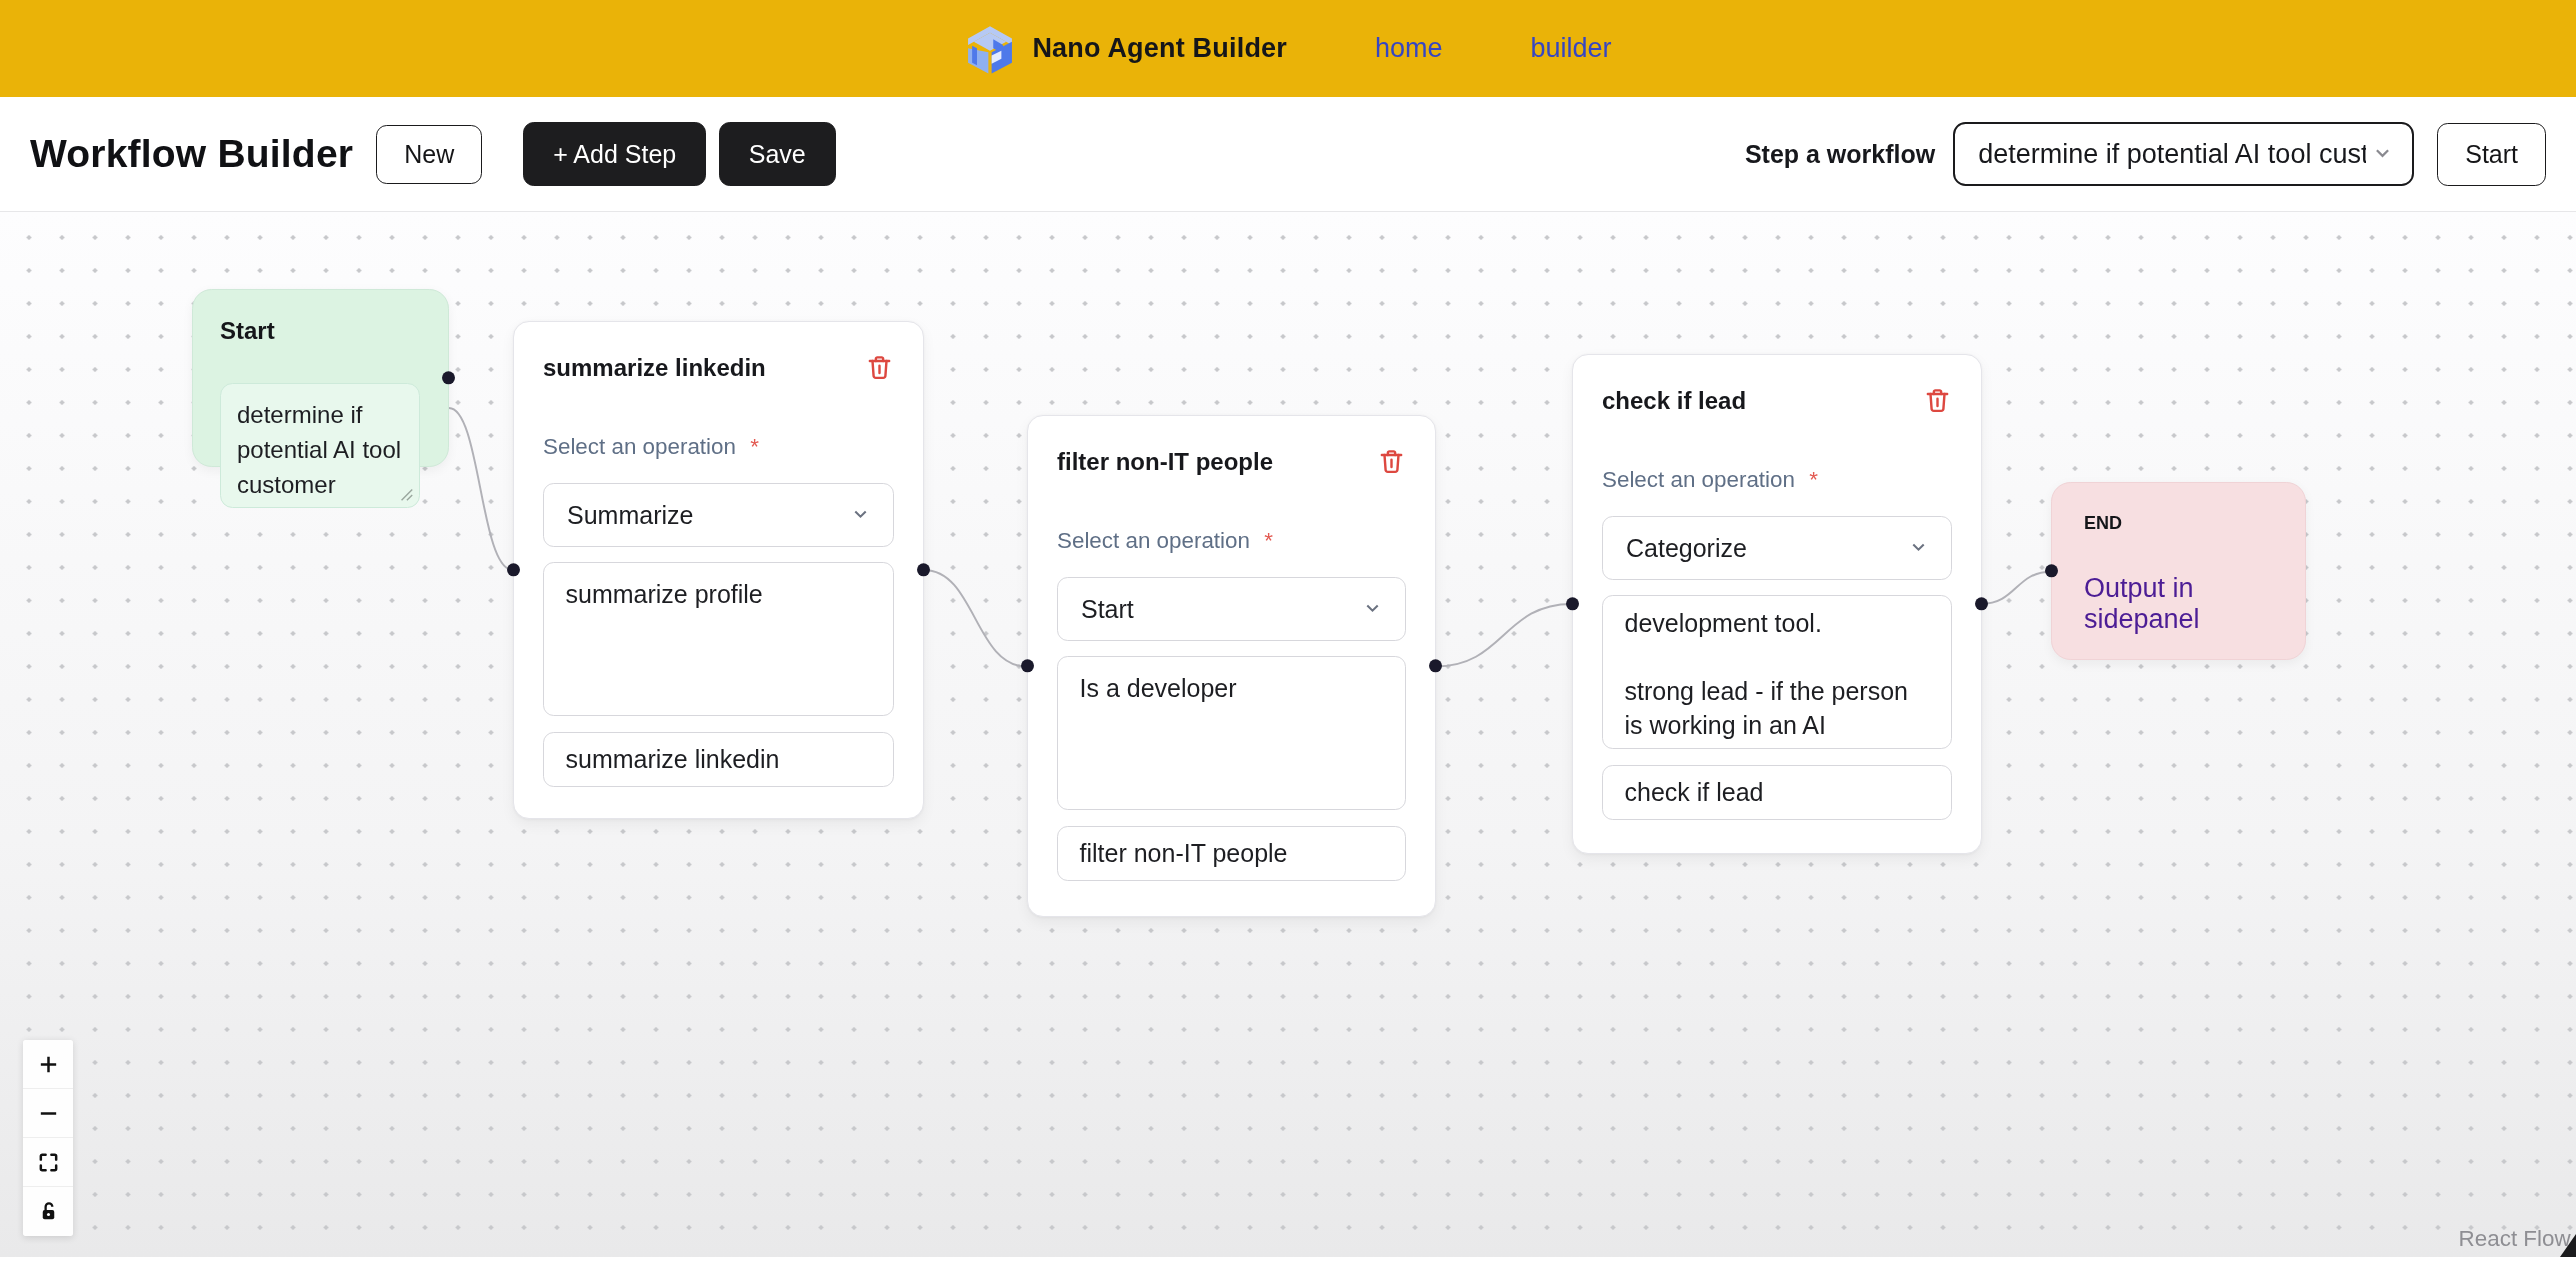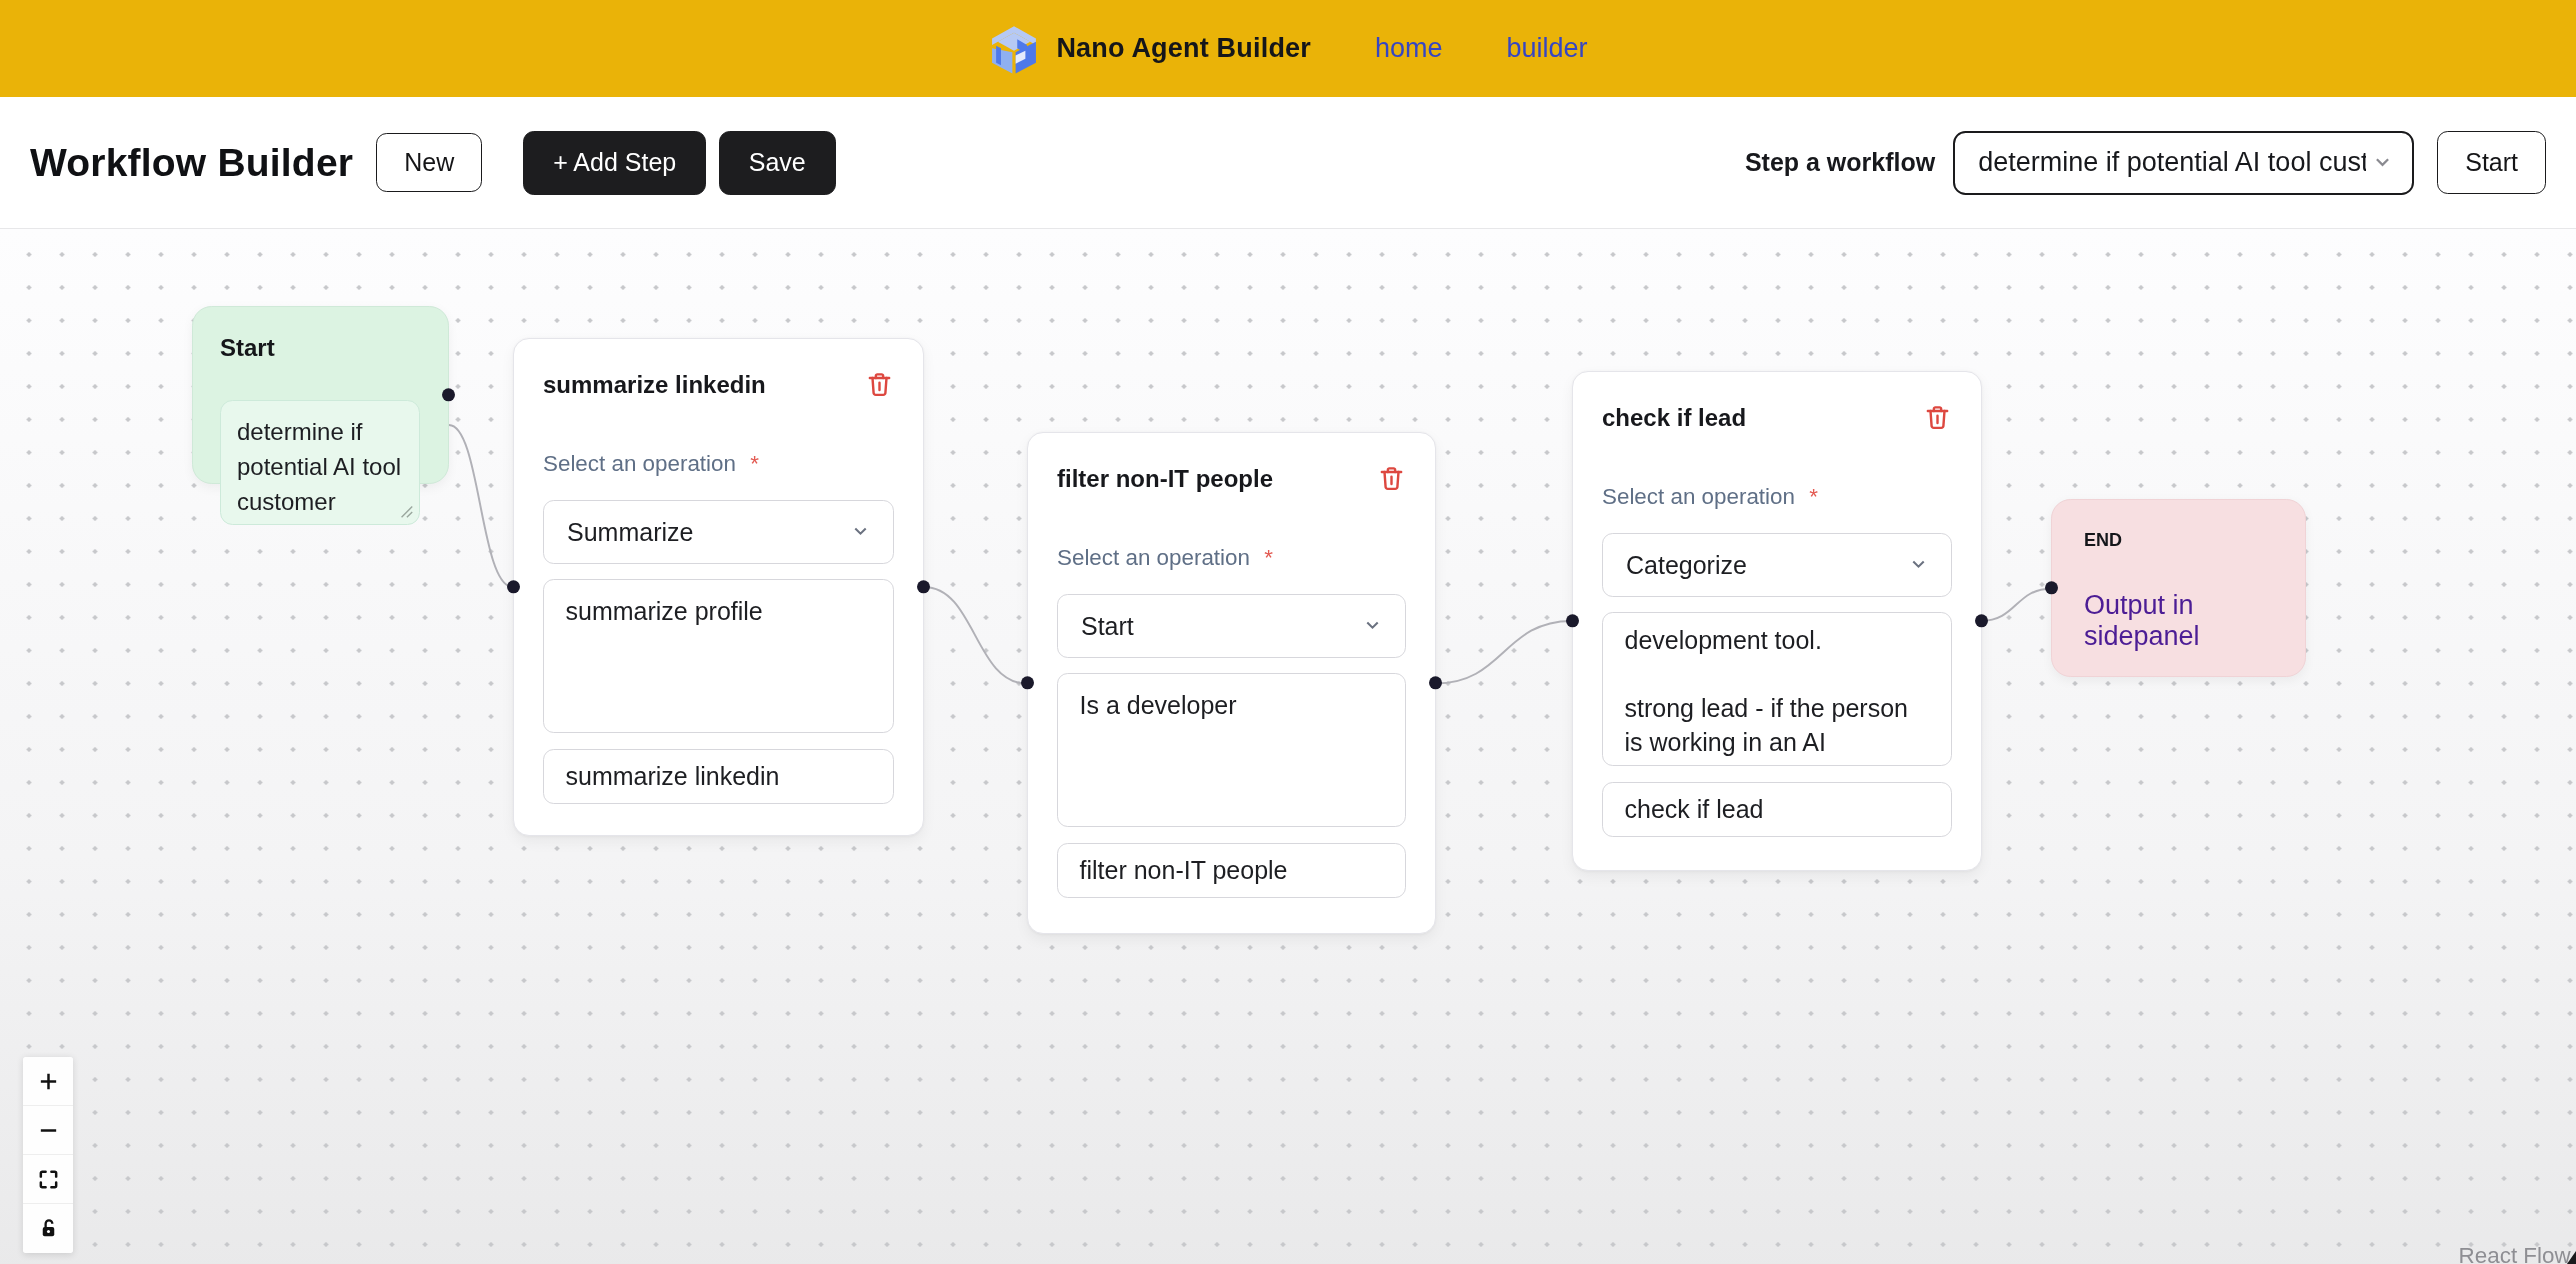--- a/index.html
+++ b/index.html
@@ -4,24 +4,24 @@
 <style>
   * { margin:0; padding:0; box-sizing:border-box; }
   html,body { width:2576px; height:1265px; overflow:hidden;
     font-family:"Liberation Sans", sans-serif; background:#fff; color:#17181c; }
 
   
   .nav { height:97px; background:#eab308; display:flex; align-items:center; justify-content:center; gap:0; }
   .nav-inner { display:flex; align-items:center; }
   .logo { width:52px; height:52px; margin-right:16px; }
   .brand { font-size:27px; font-weight:700; color:#15161a; letter-spacing:0.2px; }
-  .nav-link { font-size:27px; color:#3646c3; margin-left:64px; text-decoration:none; cursor:pointer;text-align:right; }
-
-  
-  .toolbar { height:132px; background:#fff; border-bottom:0.9px solid #e7e7e9;
+  .nav-link { font-size:27px; color:#3646c3; margin-left:88px; text-decoration:none; cursor:pointer;text-align:right; }
+
+  
+  .toolbar { height:115px; background:#fff; border-bottom:0.9px solid #e7e7e9;
     display:flex; align-items:center; padding:0 30px; }
   .page-title { font-size:39px; font-weight:700; color:#101114; letter-spacing:0.2px; }
   .btn { display:inline-flex; align-items:center; justify-content:center; border-radius:10.7px;
     font-size:25px; cursor:pointer; user-select:none; }
   .btn-outline { background:#fff; border:1.8px solid #1a1a1c; color:#151517; height:59px; padding:0 27px; }
   .btn-dark { background:#1d1d1f; border:1.8px solid #1d1d1f; color:#fff; height:64px; padding:0 29px; }
   .tb-spacer { flex:1; }
   .load-label { font-size:25px; font-weight:700; margin-right:18px; }
   .wf-select { width:461px; height:64px; border:2.2px solid #1a1a1c; border-radius:12.5px; background:#fff;
     display:flex; align-items:center; padding:0 16px 0 23px; cursor:pointer; }

